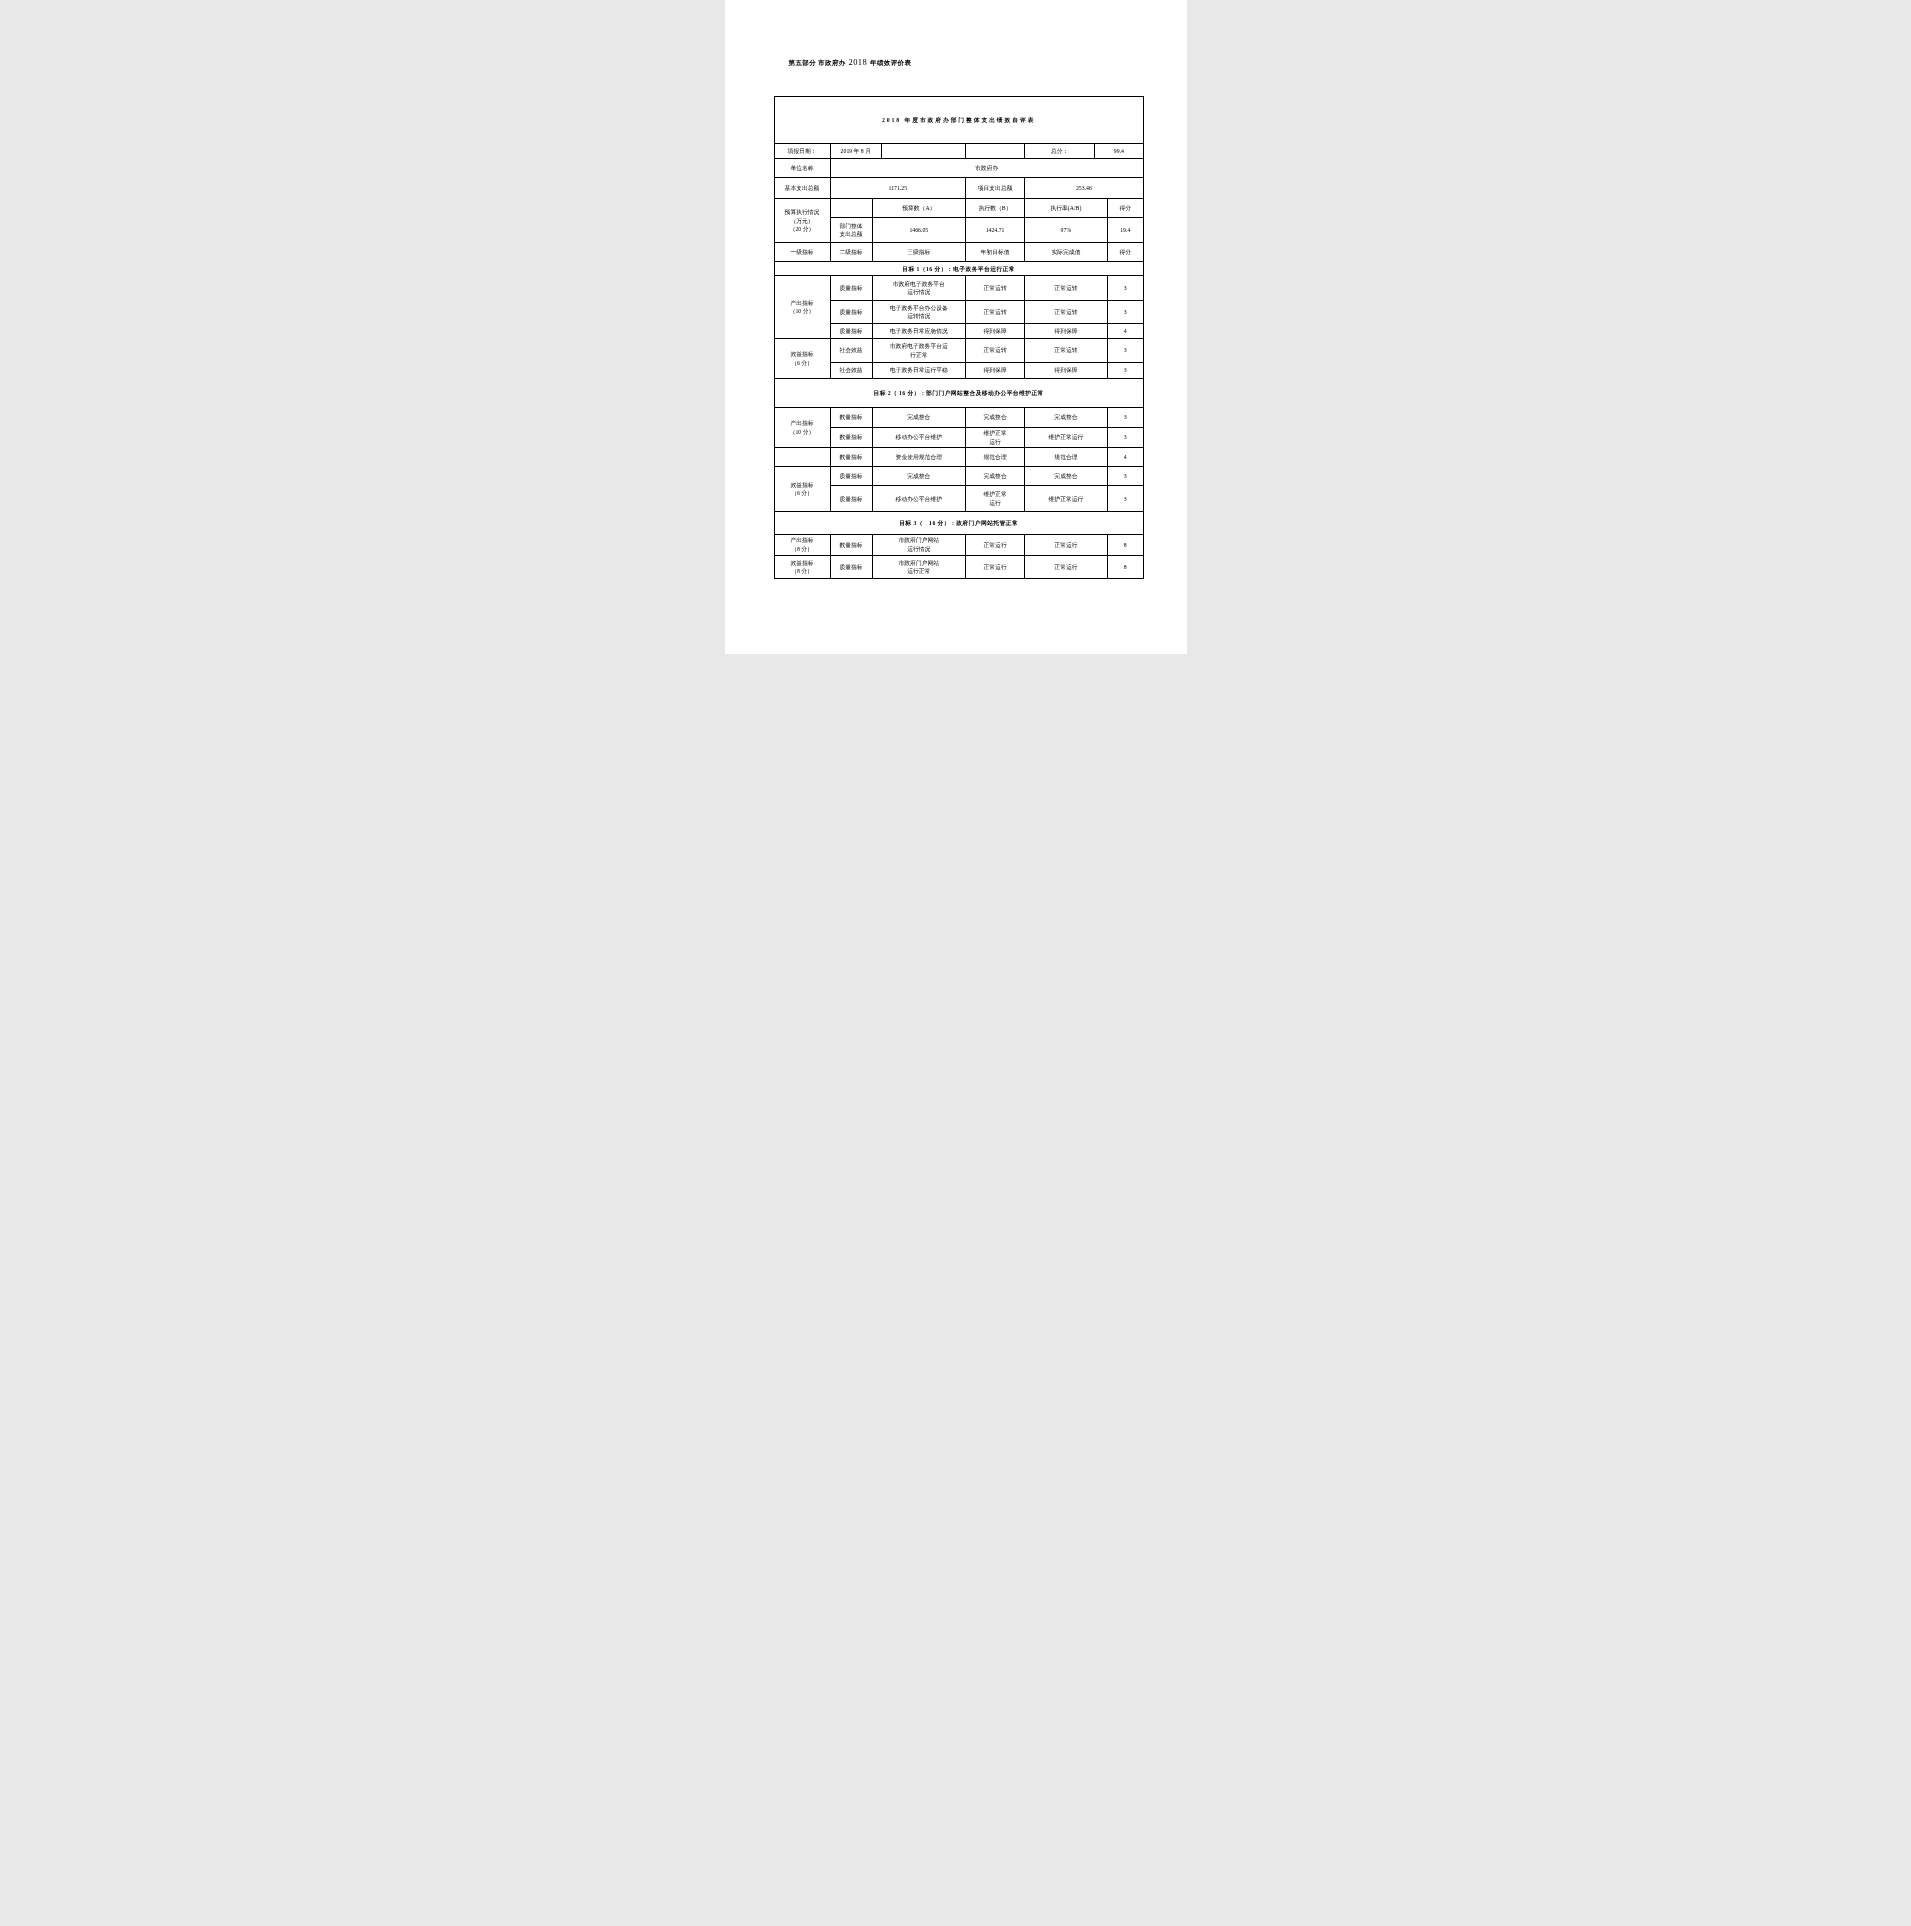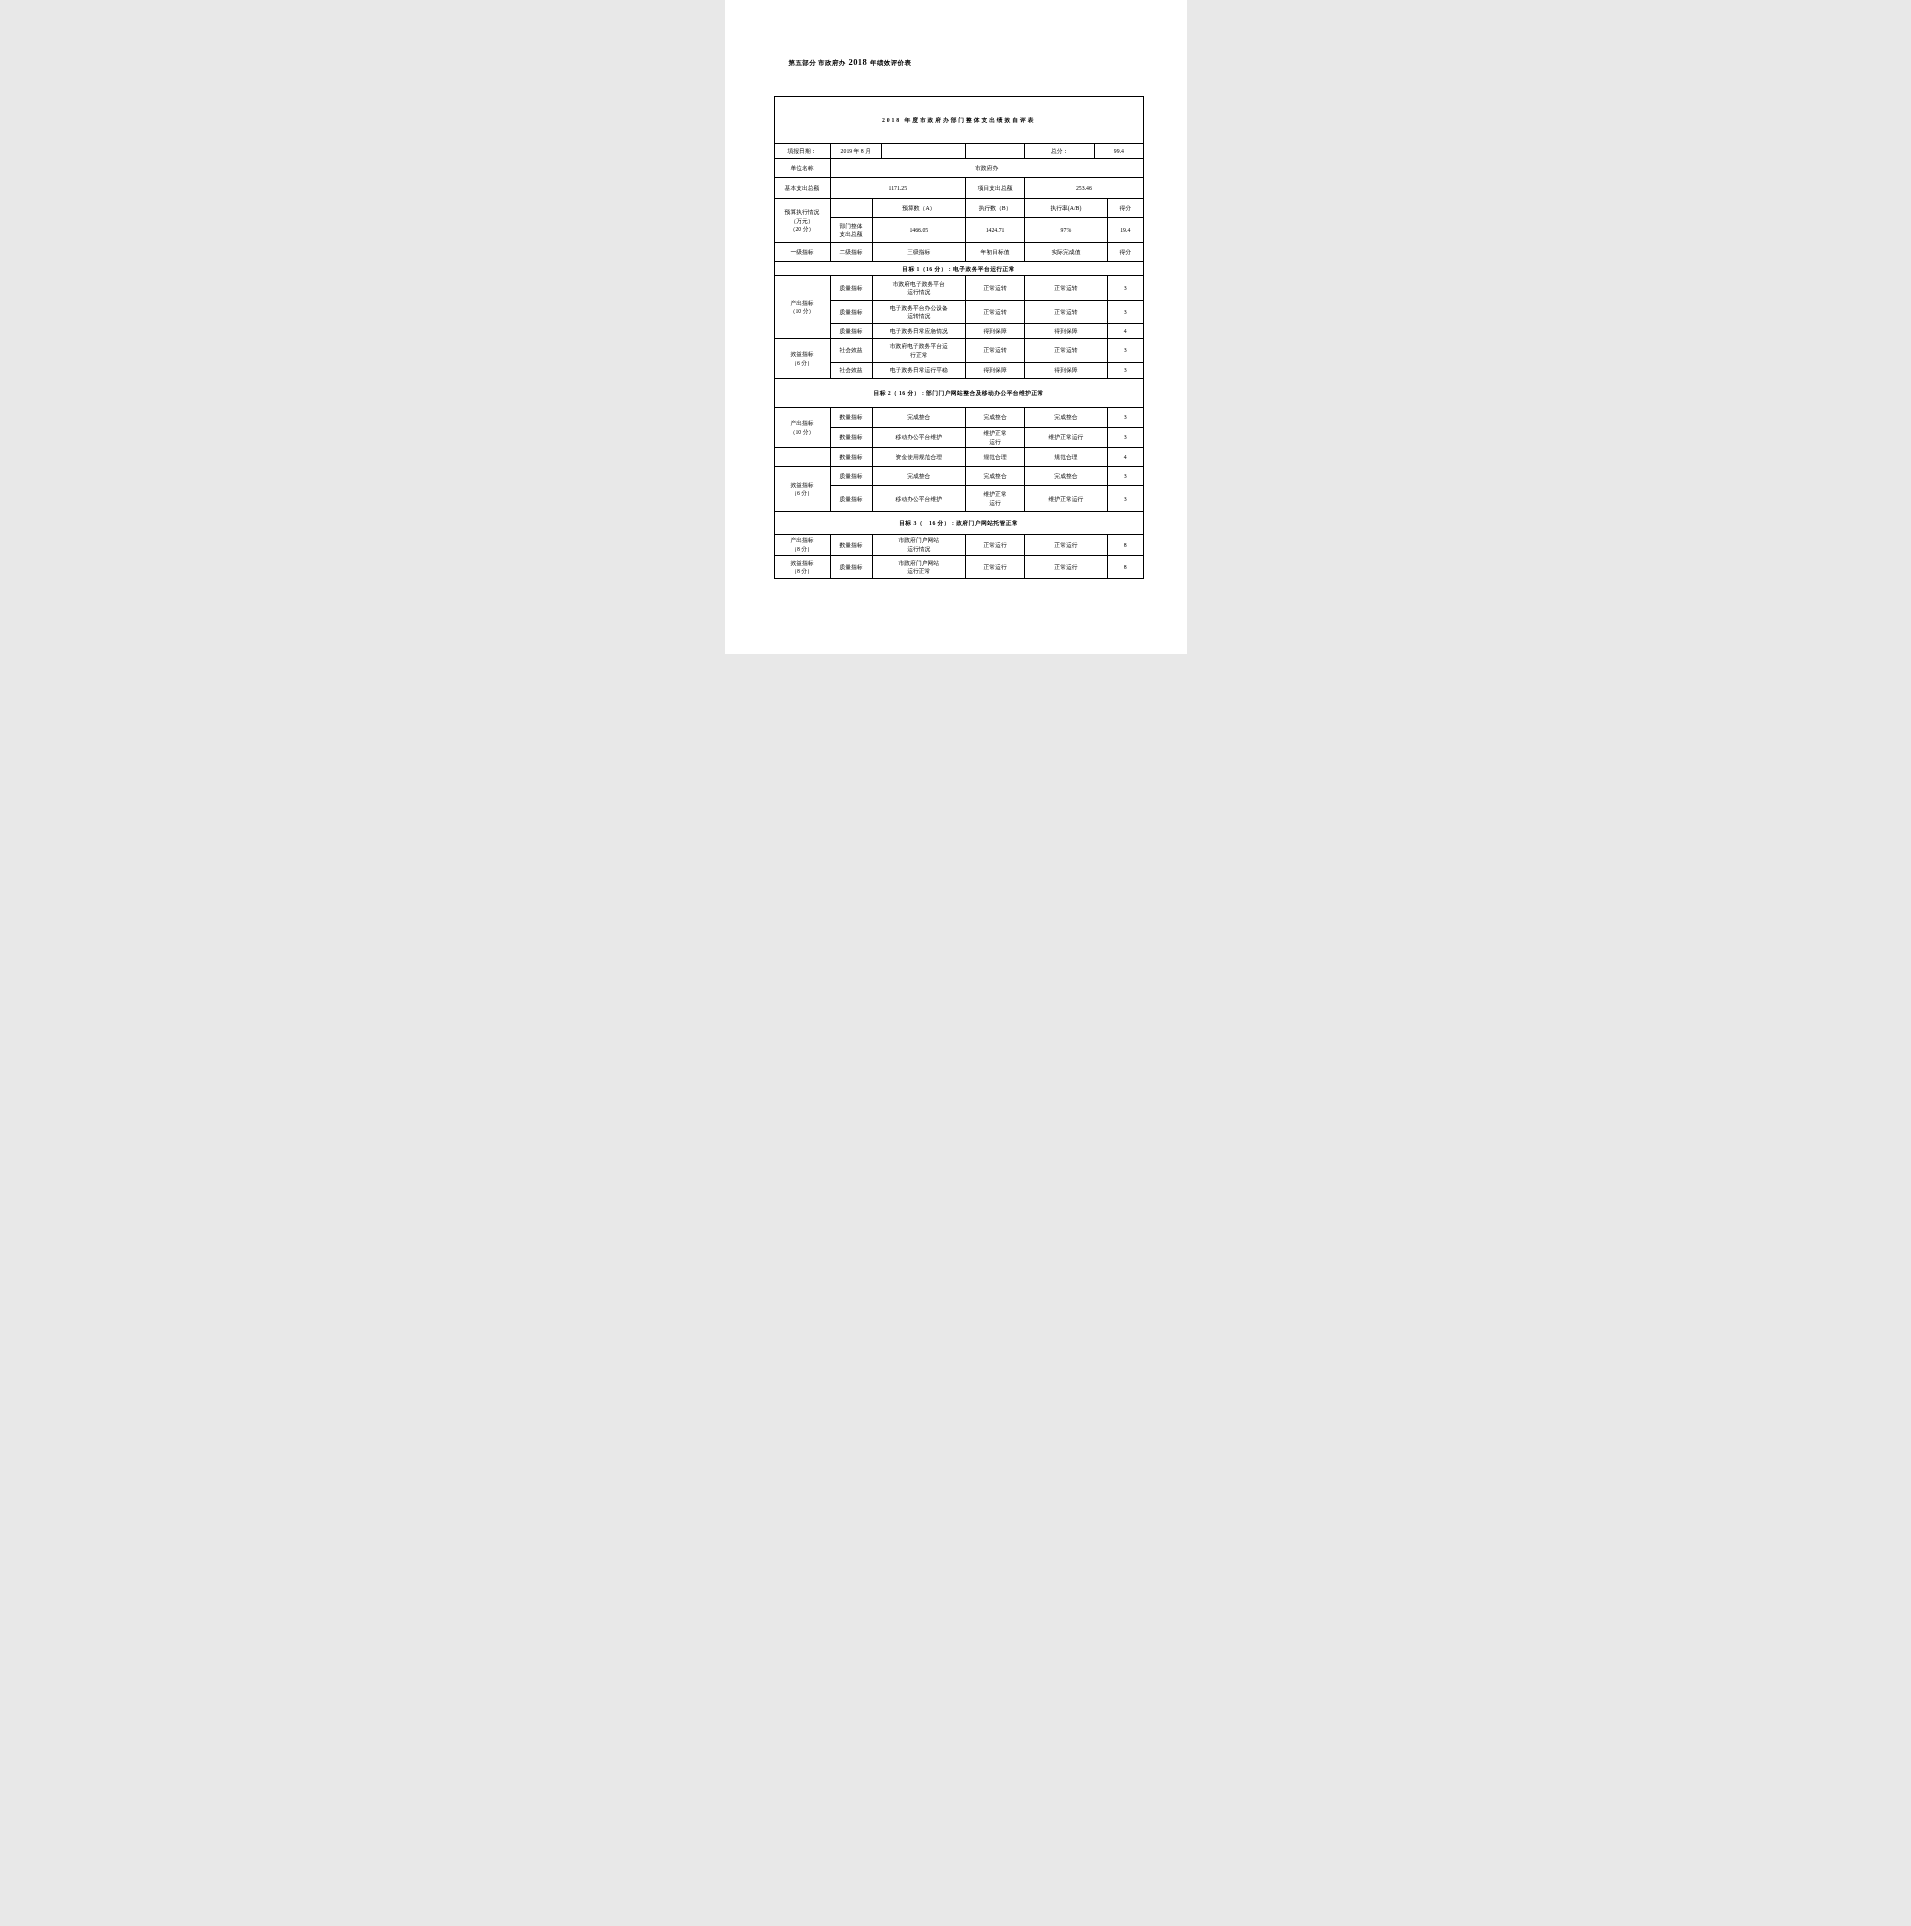--- a/index.html
+++ b/index.html
@@ -18,21 +18,21 @@
     position: absolute;
     left: 64px;
     top: 57px;
     font-size: 6.5px;
     font-weight: bold;
     letter-spacing: 0.4px;
     white-space: nowrap;
   }
   .doc-header .hdr-year {
     font-size: 8.5px;
-    font-weight: bold;
+    font-weight: normal;
     padding: 0 0.8px;
   }
   table.main-table {
     position: absolute;
     left: 49px;
     top: 96px;
     width: 370px;
     border-collapse: collapse;
     table-layout: fixed;
   }

